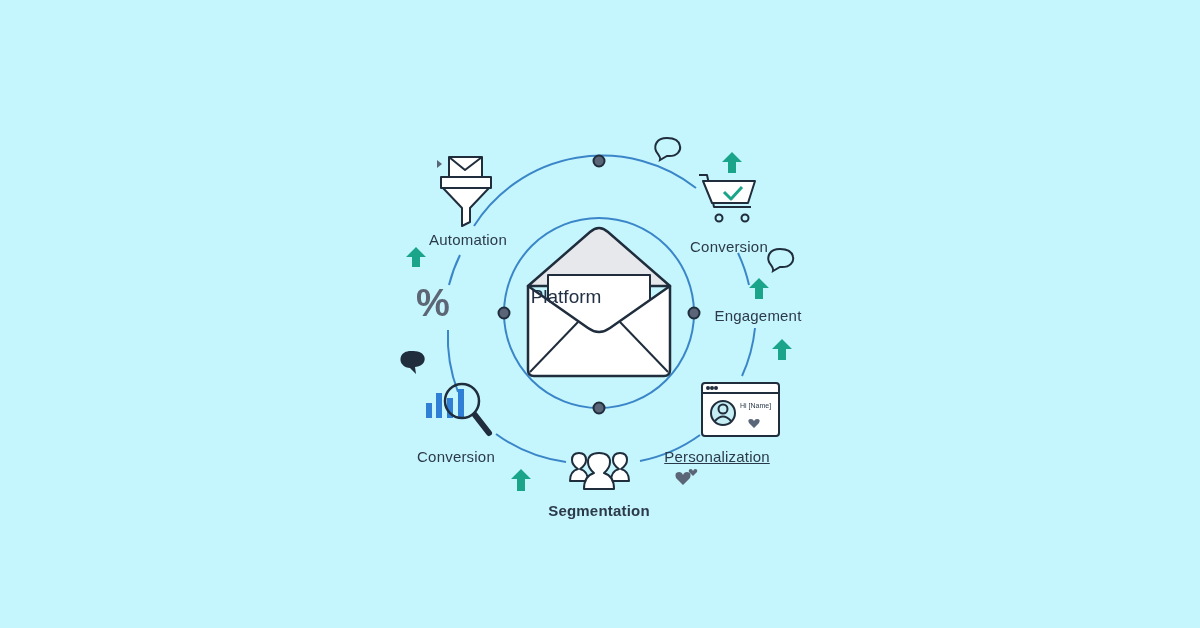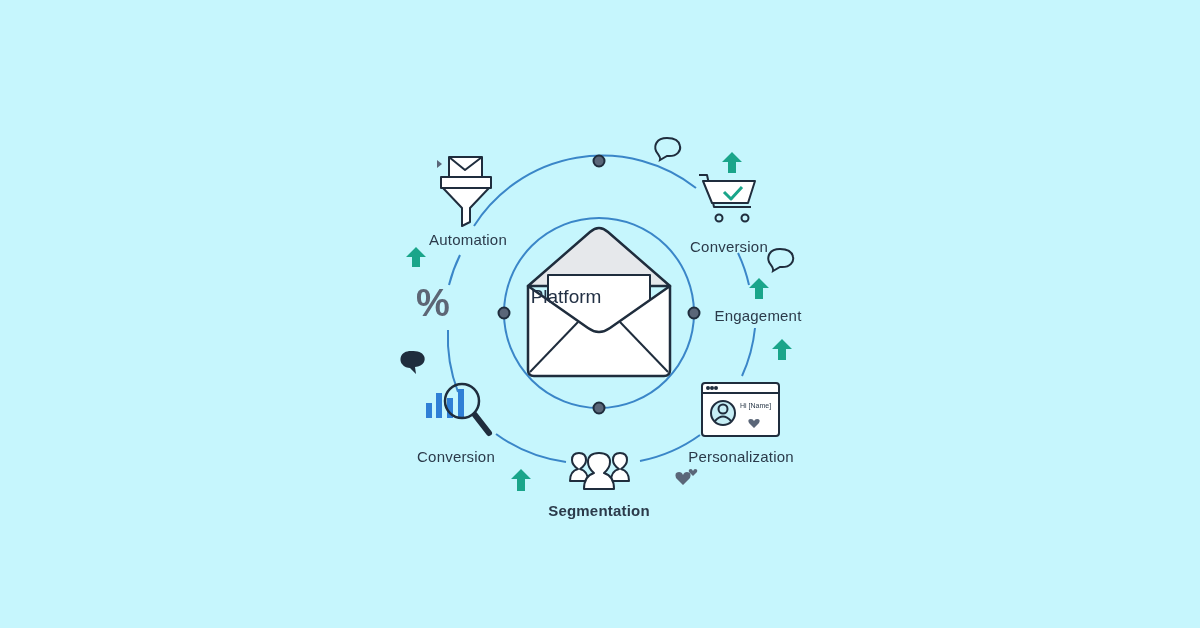--- a/index.html
+++ b/index.html
@@ -121,16 +121,16 @@
     </g>
   </svg>
 
   <div class="platform-text">Platform</div>
   <div class="hi-name">Hi [Name]</div>
   <div class="percent">%</div>
 
   <div class="label" style="left:468px; top:231px;">Automation</div>
   <div class="label" style="left:729px; top:238px;">Conversion</div>
   <div class="label" style="left:758px; top:307px;">Engagement</div>
-  <div class="label" style="left:741px; top:448px;">Personalization</div>
+  <div class="label" style="left:717px; top:448px;text-decoration:underline;">Personalization</div>
   <div class="label" style="left:599px; top:502px;font-weight:bold;">Segmentation</div>
   <div class="label" style="left:456px; top:448px;">Conversion</div>
 </div>
 
 </body></html>

